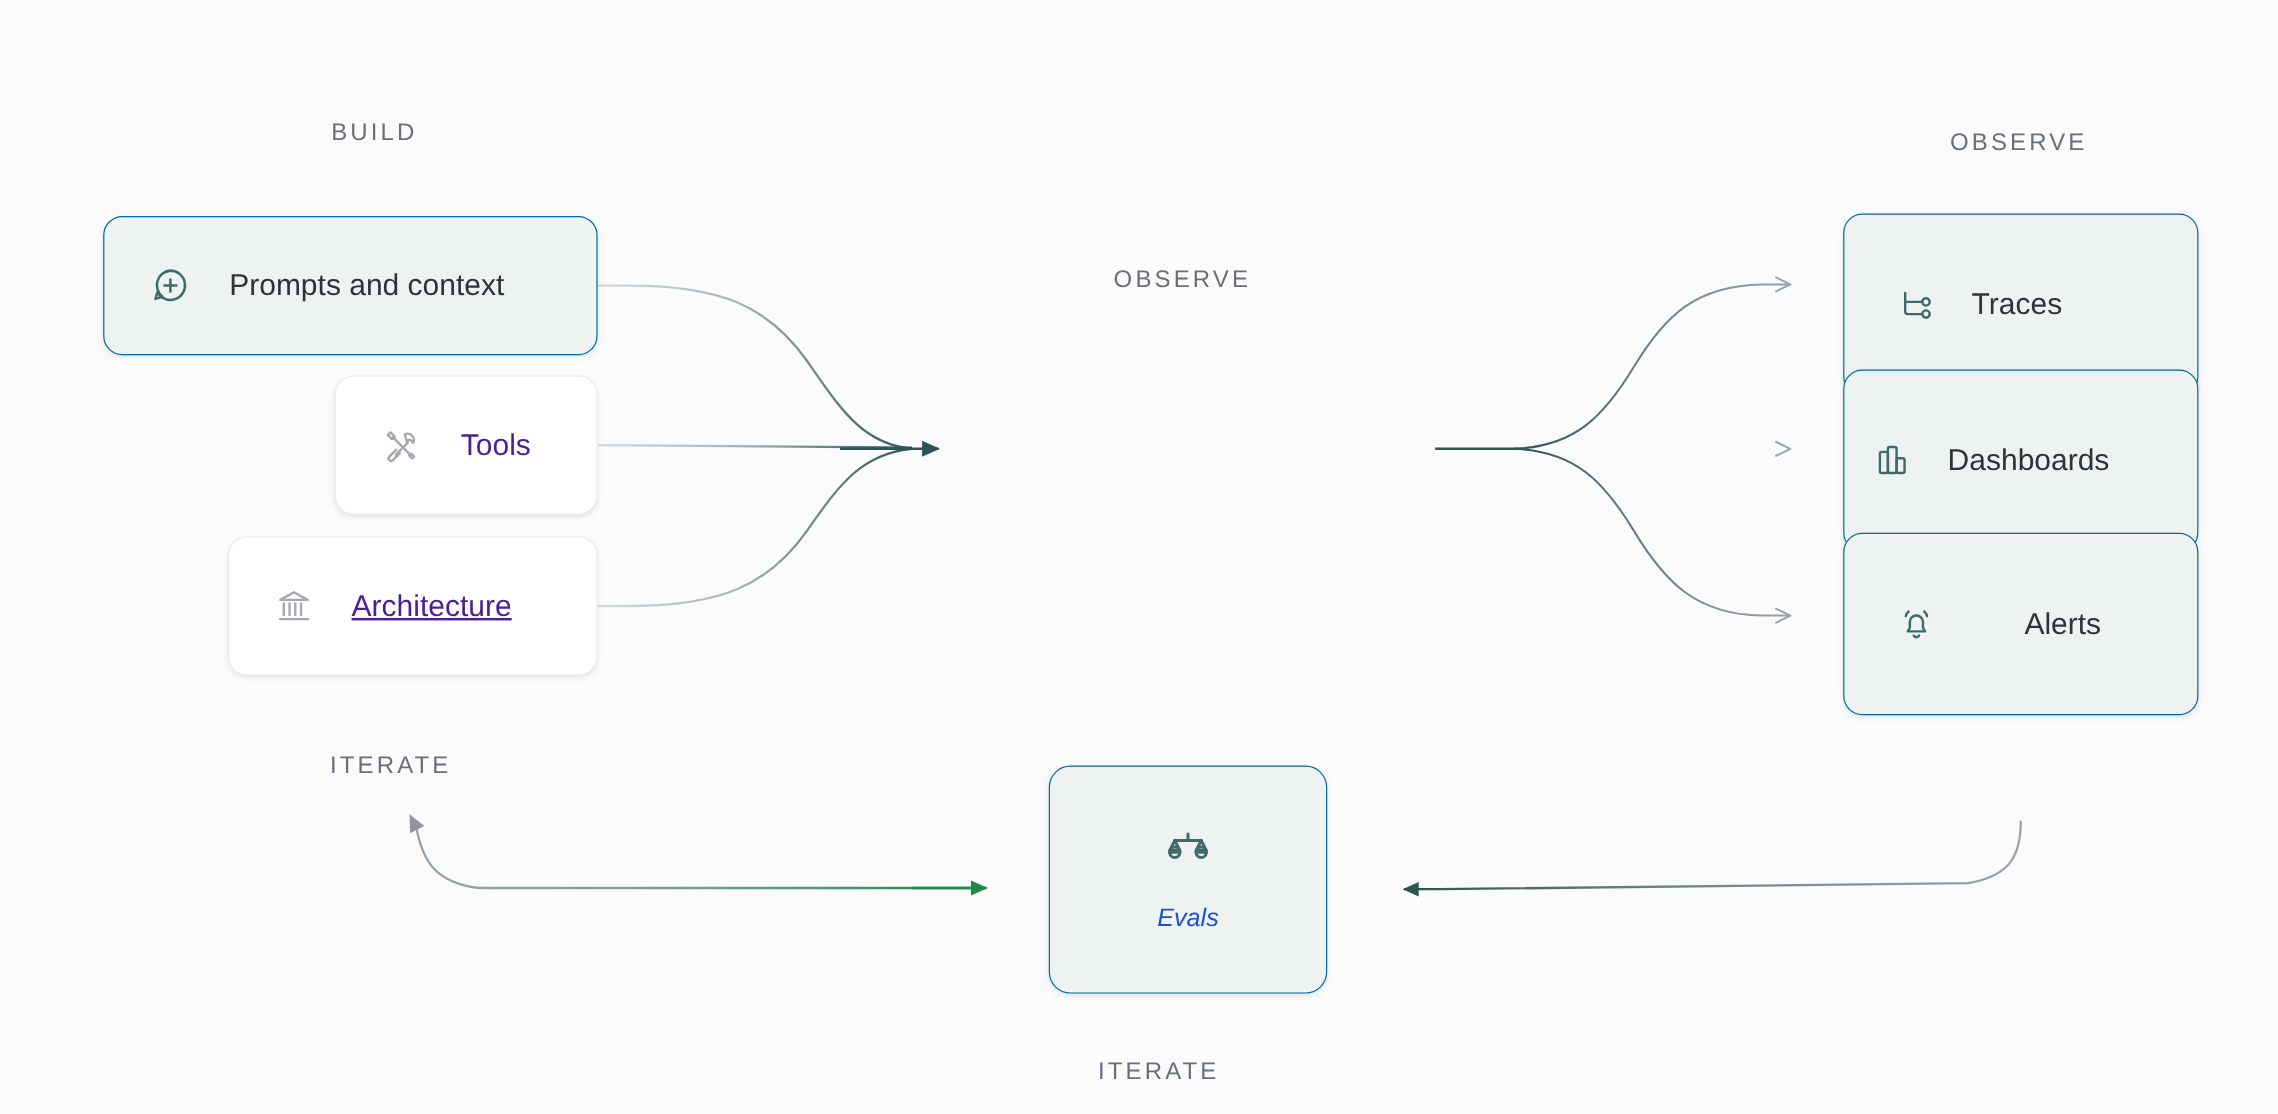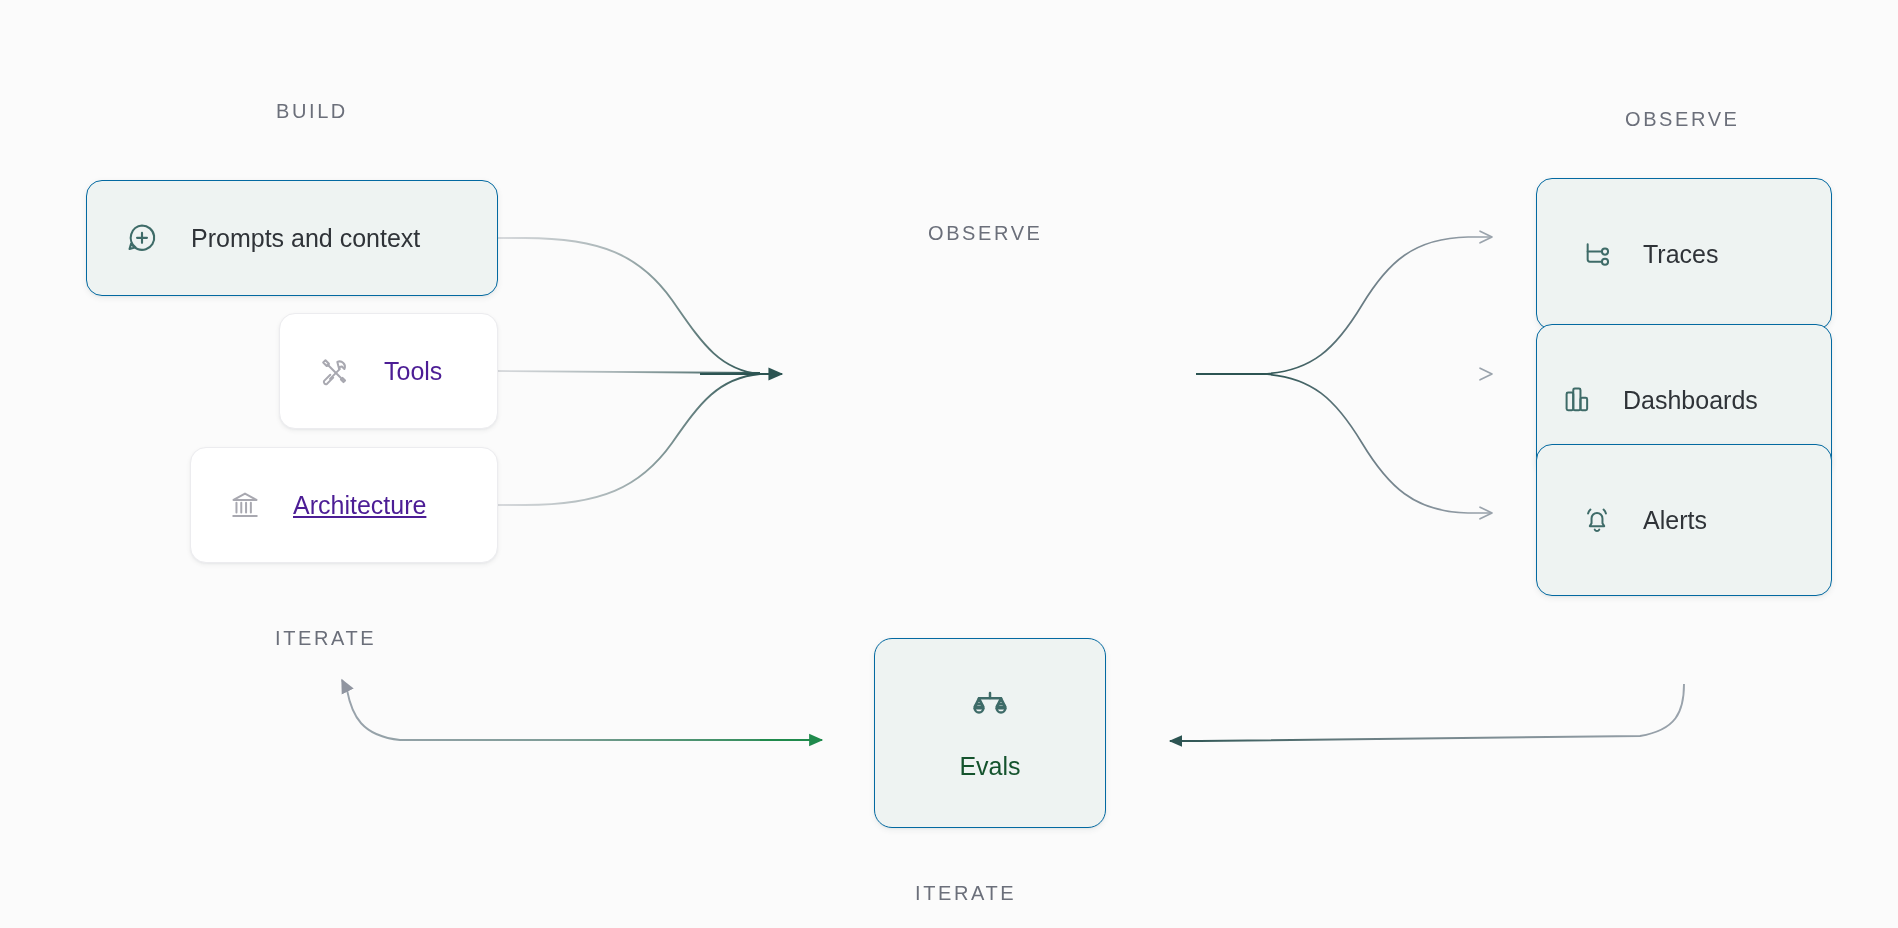--- a/index.html
+++ b/index.html
@@ -106,33 +106,33 @@
   #node-deploy .ic { margin-bottom: 22px; }
   #node-deploy .lbl { font-size: 26px; color: #9a9aa2; }
 
   
   .node.observe {
     left: 1536px; width: 296px; height: 152px;
     padding-left: 44px;
   }
   .node.observe .lbl { margin-left: 30px; }
   #node-traces      { top: 178px; }
-  #node-dashboards  { top: 324px; padding-left: 24px; }
-  #node-alerts      { top: 444px; }
+  #node-dashboards  { top: 308px; padding-left: 24px; }
+  #node-alerts      { top: 444px; gap: 44px; }
 
   
   #node-evals {
     left: 874px; top: 638px; width: 232px; height: 190px;
     border-radius: 18px;
     flex-direction: column;
     justify-content: center;
     align-items: center;
   }
   #node-evals .ic { margin-bottom: 26px; }
-  #node-evals .lbl { font-size: 25px; color: #14532d; }
+  #node-evals .lbl { font-size: 21px; color: #1d4ed8; font-style: italic; }
 </style>
 </head>
 <body>
 
 <div id="canvas">
 
   <svg id="edges" viewBox="0 0 1898 928">
     <defs>
       <linearGradient id="gradIn" x1="0" y1="0" x2="1" y2="0">
         <stop offset="0" stop-color="#d8dadd"></stop>

